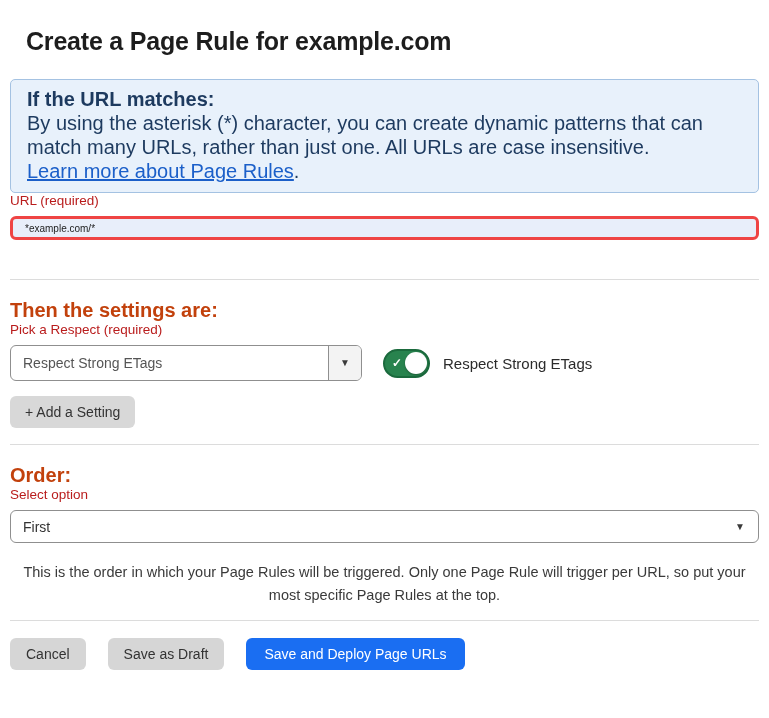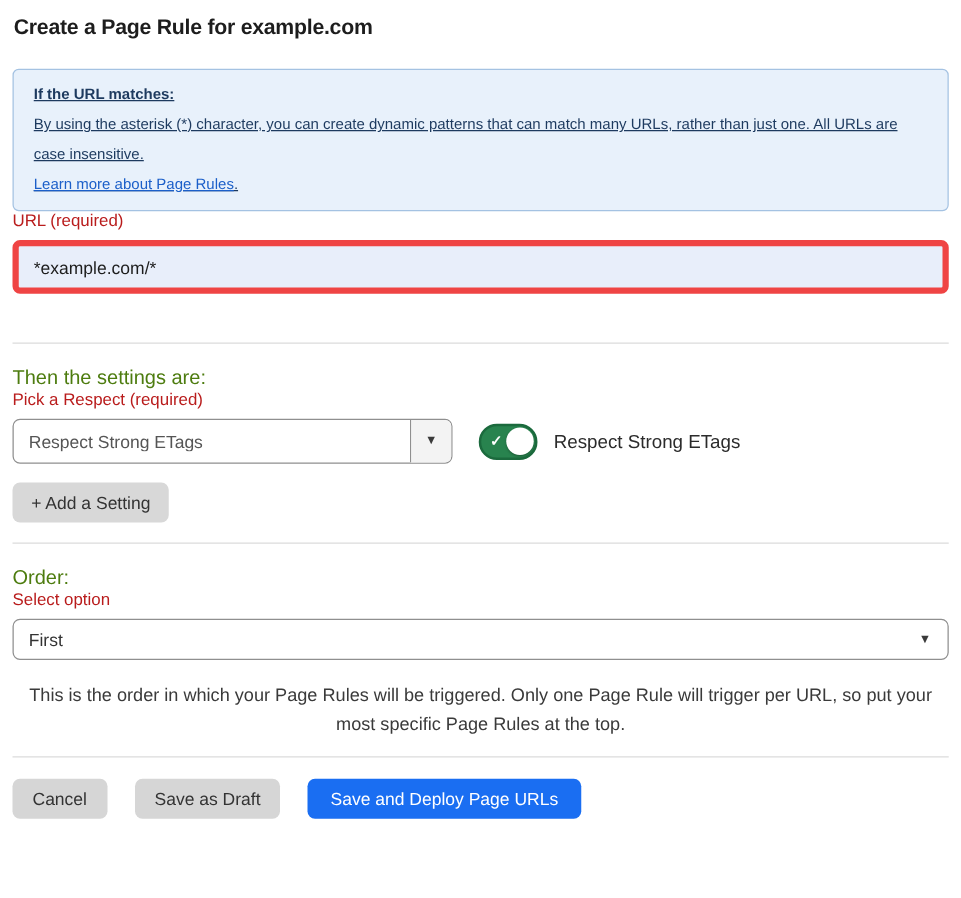--- a/index.html
+++ b/index.html
@@ -7,71 +7,70 @@
   body {
     width: 769px; height: 718px;
     background: #ffffff;
     font-family: "Liberation Sans", sans-serif;
     color: #222;
     overflow: hidden;
   }
   .container { padding: 0 10px; }
 
   .page-title {
-    margin: 1px; padding-top: 11px;
-    font-size: 17px; font-weight: 700; color: #1d1d1d;
+    margin: 16px; padding-top: 11px;
+    font-size: 25px; font-weight: 700; color: #1d1d1d;
     letter-spacing: -0.2px;
   }
 
   .info-box {
     margin-top: 23px;
     background: var(--info-bg, #e8f1fb);
     border: 1px solid var(--info-border, #a4c2e2);
     border-radius: 5px;
     padding: 7px 16px 9px;
-    font-size: 12px; line-height: 24px;
+    font-size: 20px; line-height: 24px;
     color: var(--info-text, #1d3a5f);
-    text-decoration: underline;
   }
   .info-heading { font-weight: 700; }
   .info-link {
     color: var(--link-blue, #1b5fc9);
     text-decoration: underline;
     cursor: pointer;
   }
 
   .field-label {
     font-size: 13.5px; color: #b91c1c;
   }
 
   .url-input {
     display: block;
     margin-top: 8px;
-    width: 100%; height: 43px;
+    width: 100%; height: 24px;
     background: var(--input-bg, #e8eefa);
-    border: 5px solid #ef4444;
+    border: 3px solid #ef4444;
     border-radius: 6px;
     padding: 0 12px;
-    font-size: 14px; color: #1d1d1d;
+    font-size: 10px; color: #1d1d1d;
     font-family: inherit;
     outline: none;
   }
 
   .divider {
     border: none;
     border-top: 1px solid #dcdcdc;
     margin: 0;
   }
   .divider-1 { margin-top: 39px; }
   .divider-2 { margin-top: 16px; }
   .divider-3 { margin-top: 13px; }
 
   .section-heading {
     margin-top: 19px;
-    font-size: 16px; font-weight: 400; color: #4d7c0f;
+    font-size: 20px; font-weight: 700; color: #c2410c;
   }
 
   .setting-row {
     margin-top: 8px;
     display: flex; 
   }
 
   .select {
     display: flex; align-items: center;
     background: #fff;

